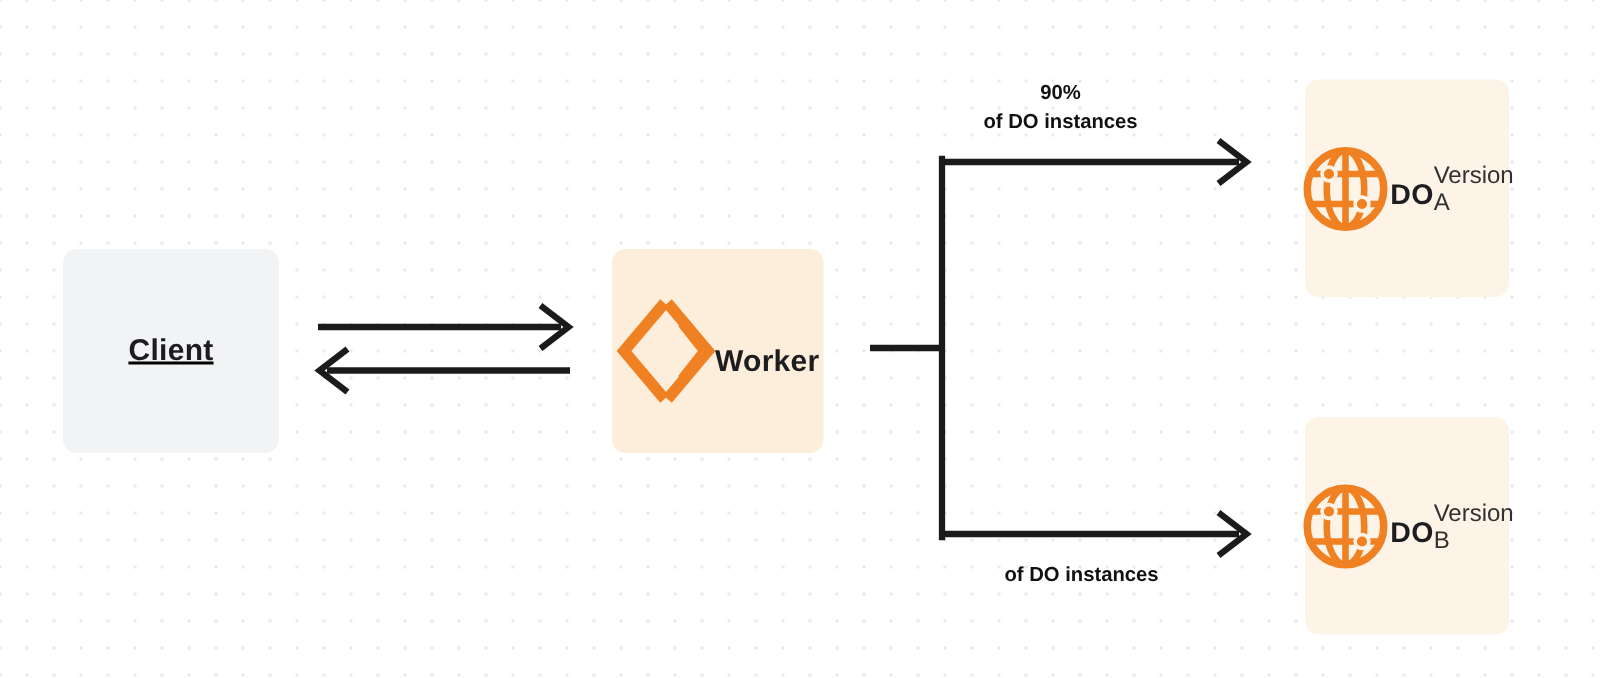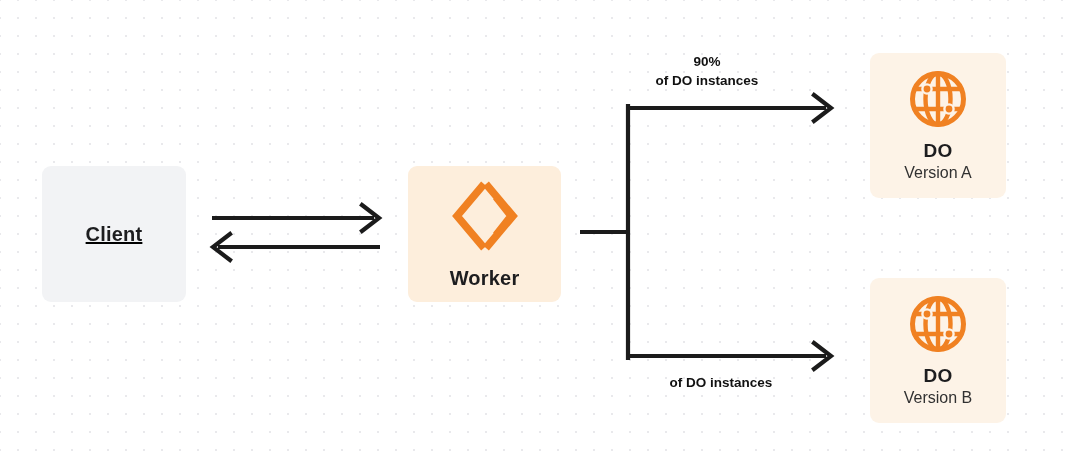--- a/index.html
+++ b/index.html
@@ -9,28 +9,28 @@
     background-color:#ffffff;
     background-image: radial-gradient(circle, #e9e9ec 1.15px, transparent 1.2px);
     background-size: 18px 18px;
     background-position: 9px 9px;
     overflow:hidden;
     position:relative;
   }
   #canvas { position:absolute; inset:0; width:1072px; height:452px; }
 
   .node { position:absolute; border-radius:9px; display:flex;
-          flex-direction:column; align-items:center; justify-content:center; }
+          flex-direction:row; align-items:center; justify-content:center; }
 
   
   #client-node { left:42px; top:166px; width:144px; height:136px; background:#f2f3f5;text-decoration:underline; }
   #client-node .node-title { font-size:20px; font-weight:bold; color:#1d1d1f; letter-spacing:.2px; }
 
   
-  #worker-node { left:408px; top:166px; width:153px; height:136px; background:#fdeedc; }
+  #worker-node { left:408px; top:166px; width:141px; height:136px; background:#fdeedc; }
   #worker-node .node-title { font-size:20px; font-weight:bold; color:#1d1d1f; margin-top:14px; letter-spacing:.2px; }
 
   
   .do-node { left:870px; width:136px; height:145px; background:#fdf3e7; }
   #do-a-node { top:53px; }
   #do-b-node { top:278px; }
   .do-node .node-title { font-size:19px; font-weight:bold; color:#1d1d1f; margin-top:11px; letter-spacing:.2px; }
   .do-node .node-sub { font-size:16px; font-weight:400; color:#313131; margin-top:2px; }
 
   .icon-wrap { display:block; line-height:0; }

